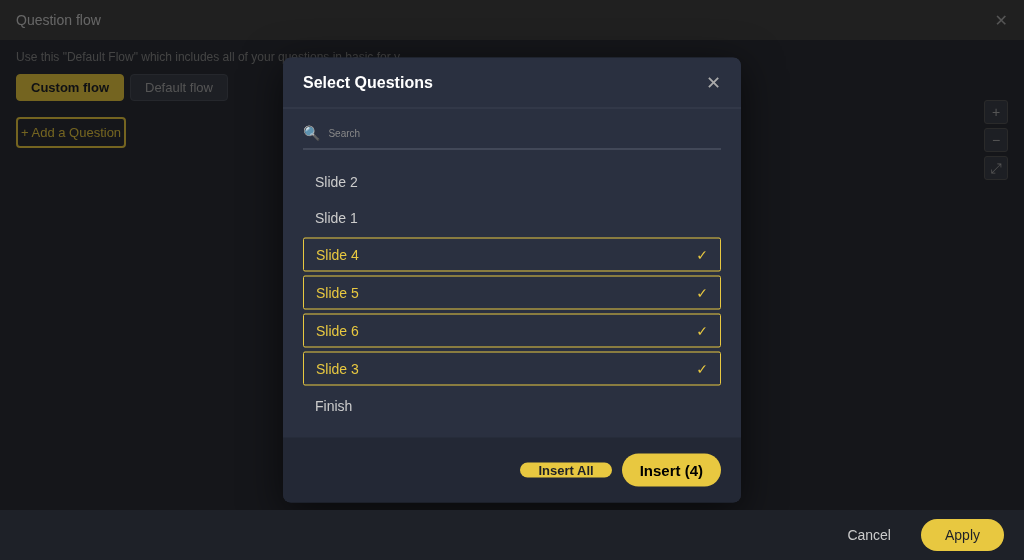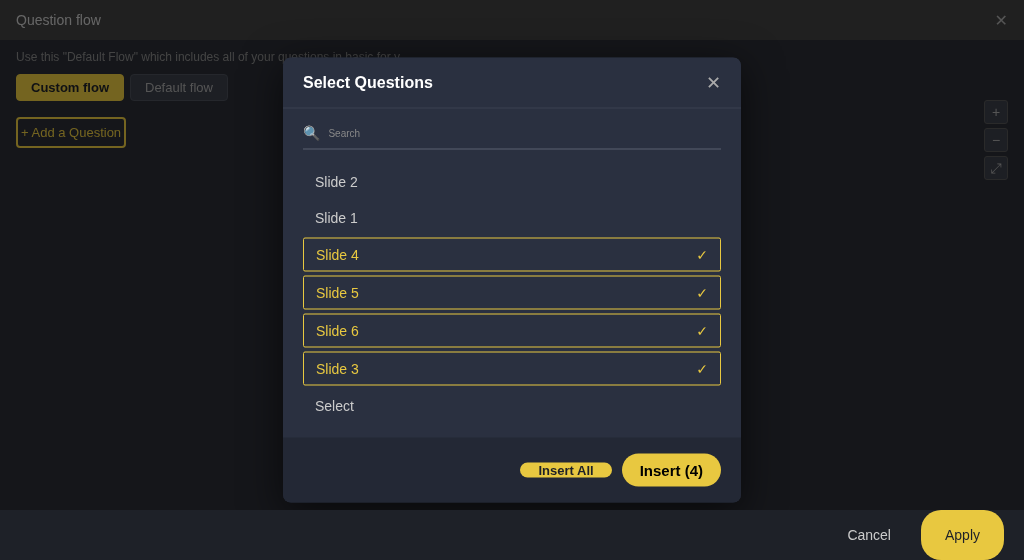--- a/index.html
+++ b/index.html
@@ -245,20 +245,21 @@
 
     
     .bottom-bar {
       position: absolute;
       bottom: 0;
       left: 0;
       right: 0;
       height: 50px;
       background: #1e2128;
       display: flex;
+      align-items: center;
       justify-content: flex-end;
       padding: 0 20px;
       gap: 12px;
     }
 
     .btn-cancel {
       padding: 8px 18px;
       background: transparent;
       color: #ccc;
       border: none;
@@ -328,21 +329,21 @@
         </div>
         <div class="slide-item selected">
           <span>Slide 6</span>
           <span class="check-icon">✓</span>
         </div>
         <div class="slide-item selected">
           <span>Slide 3</span>
           <span class="check-icon">✓</span>
         </div>
         <div class="slide-item">
-          <span>Select</span>
+          <span>Finish</span>
         </div>
       </div>
   </div>
   <div class="modal-footer">
     <button class="btn-insert-all">Insert All</button>
     <button class="btn-insert">Insert (4)</button>
   </div>
 </div>
 
 <div class="bottom-bar">

